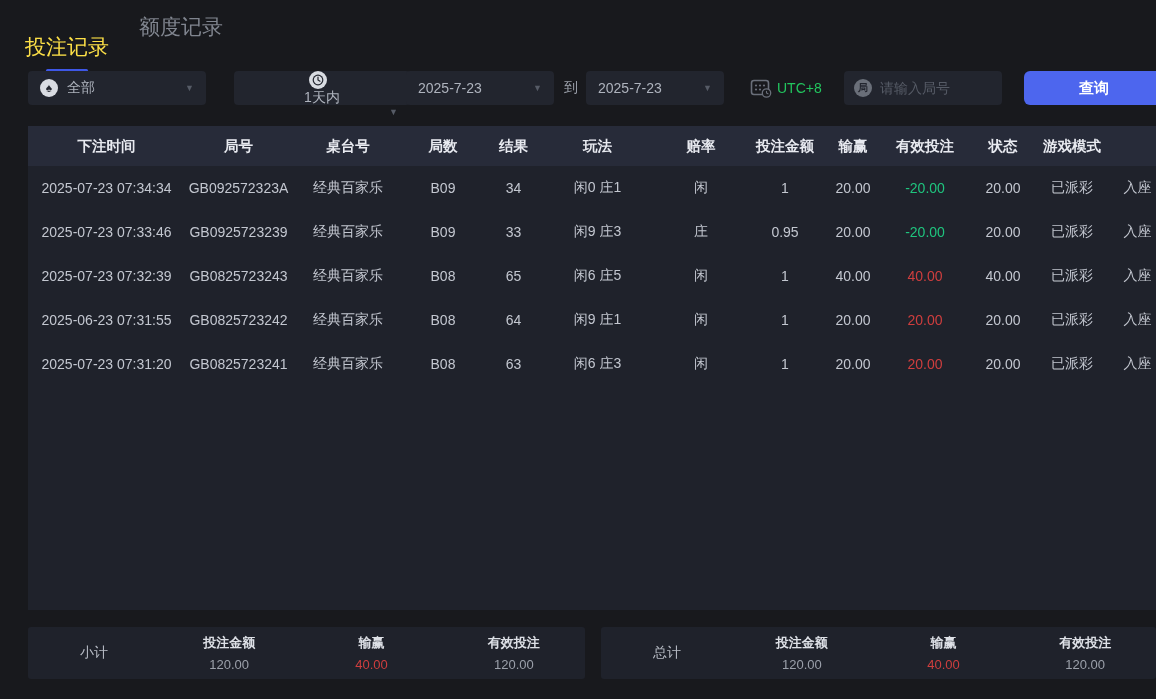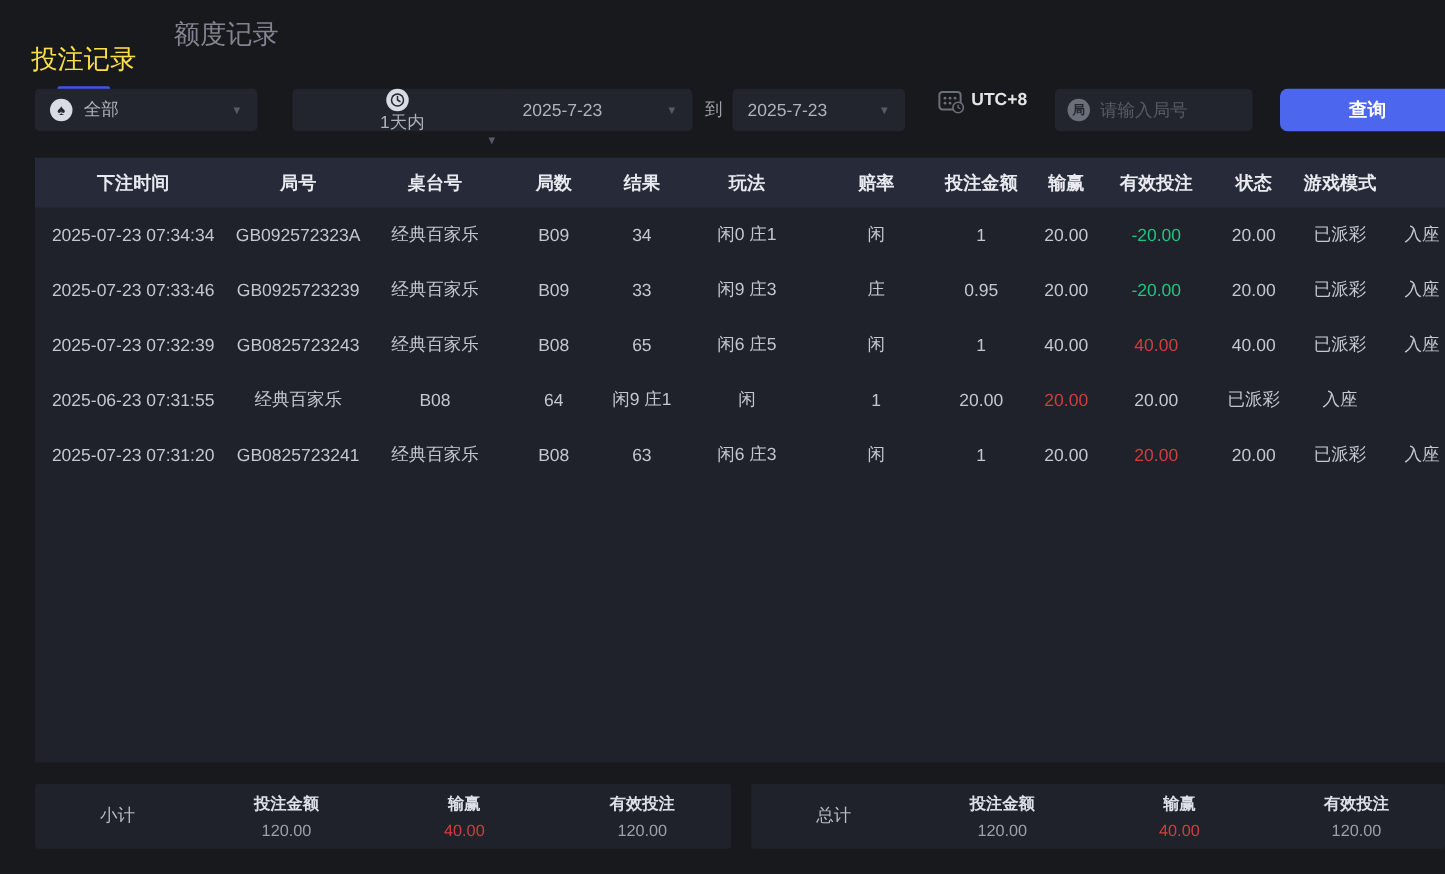--- a/index.html
+++ b/index.html
@@ -22,21 +22,21 @@
   .select {
     background:#22252e; border-radius:4px; display:flex; align-items:center;
     padding:0 12px; font-size:14px; color:#aeb3bd; cursor:pointer;
   }
   .select .chevron { margin-left:auto; font-size:9px; color:#565b66; }
   .circle-ic {
     width:18px; height:18px; border-radius:50%; background:#d9dce2;
     display:flex; align-items:center; justify-content:center; margin-right:9px; flex:0 0 auto;
   }
   .circle-ic .spade { color:#23262f; font-size:12px; line-height:1; }
-  .tz { display:flex; align-items:flex-start; color:#e5e5e5; font-size:14px;font-weight:bold; }
+  .tz { display:flex; align-items:center; color:#22c55e; font-size:14px; }
   .tz svg { margin-right:5px; }
   .search-box {
     background:#22252e; border-radius:4px; display:flex; align-items:center; padding:0 10px;
   }
   .search-ic {
     width:18px; height:18px; border-radius:50%; background:#6a6f79;
     display:flex; align-items:center; justify-content:center; margin-right:8px;
     color:#22252e; font-size:10px; font-weight:700; flex:0 0 auto;
   }
   .search-box input {
@@ -210,20 +210,21 @@
         <div class="td">闲</div>
         <div class="td">1</div>
         <div class="td">40.00</div>
         <div class="td red">40.00</div>
         <div class="td">40.00</div>
         <div class="td">已派彩</div>
         <div class="td">入座</div>
       </div>
       <div class="tr">
         <div class="td">2025-06-23 07:31:55</div>
+        <div class="td">GB0825723242</div>
         <div class="td">经典百家乐</div>
         <div class="td">B08</div>
         <div class="td">64</div>
         <div class="td">闲9 庄1</div>
         <div class="td">闲</div>
         <div class="td">1</div>
         <div class="td">20.00</div>
         <div class="td red">20.00</div>
         <div class="td">20.00</div>
         <div class="td">已派彩</div>

